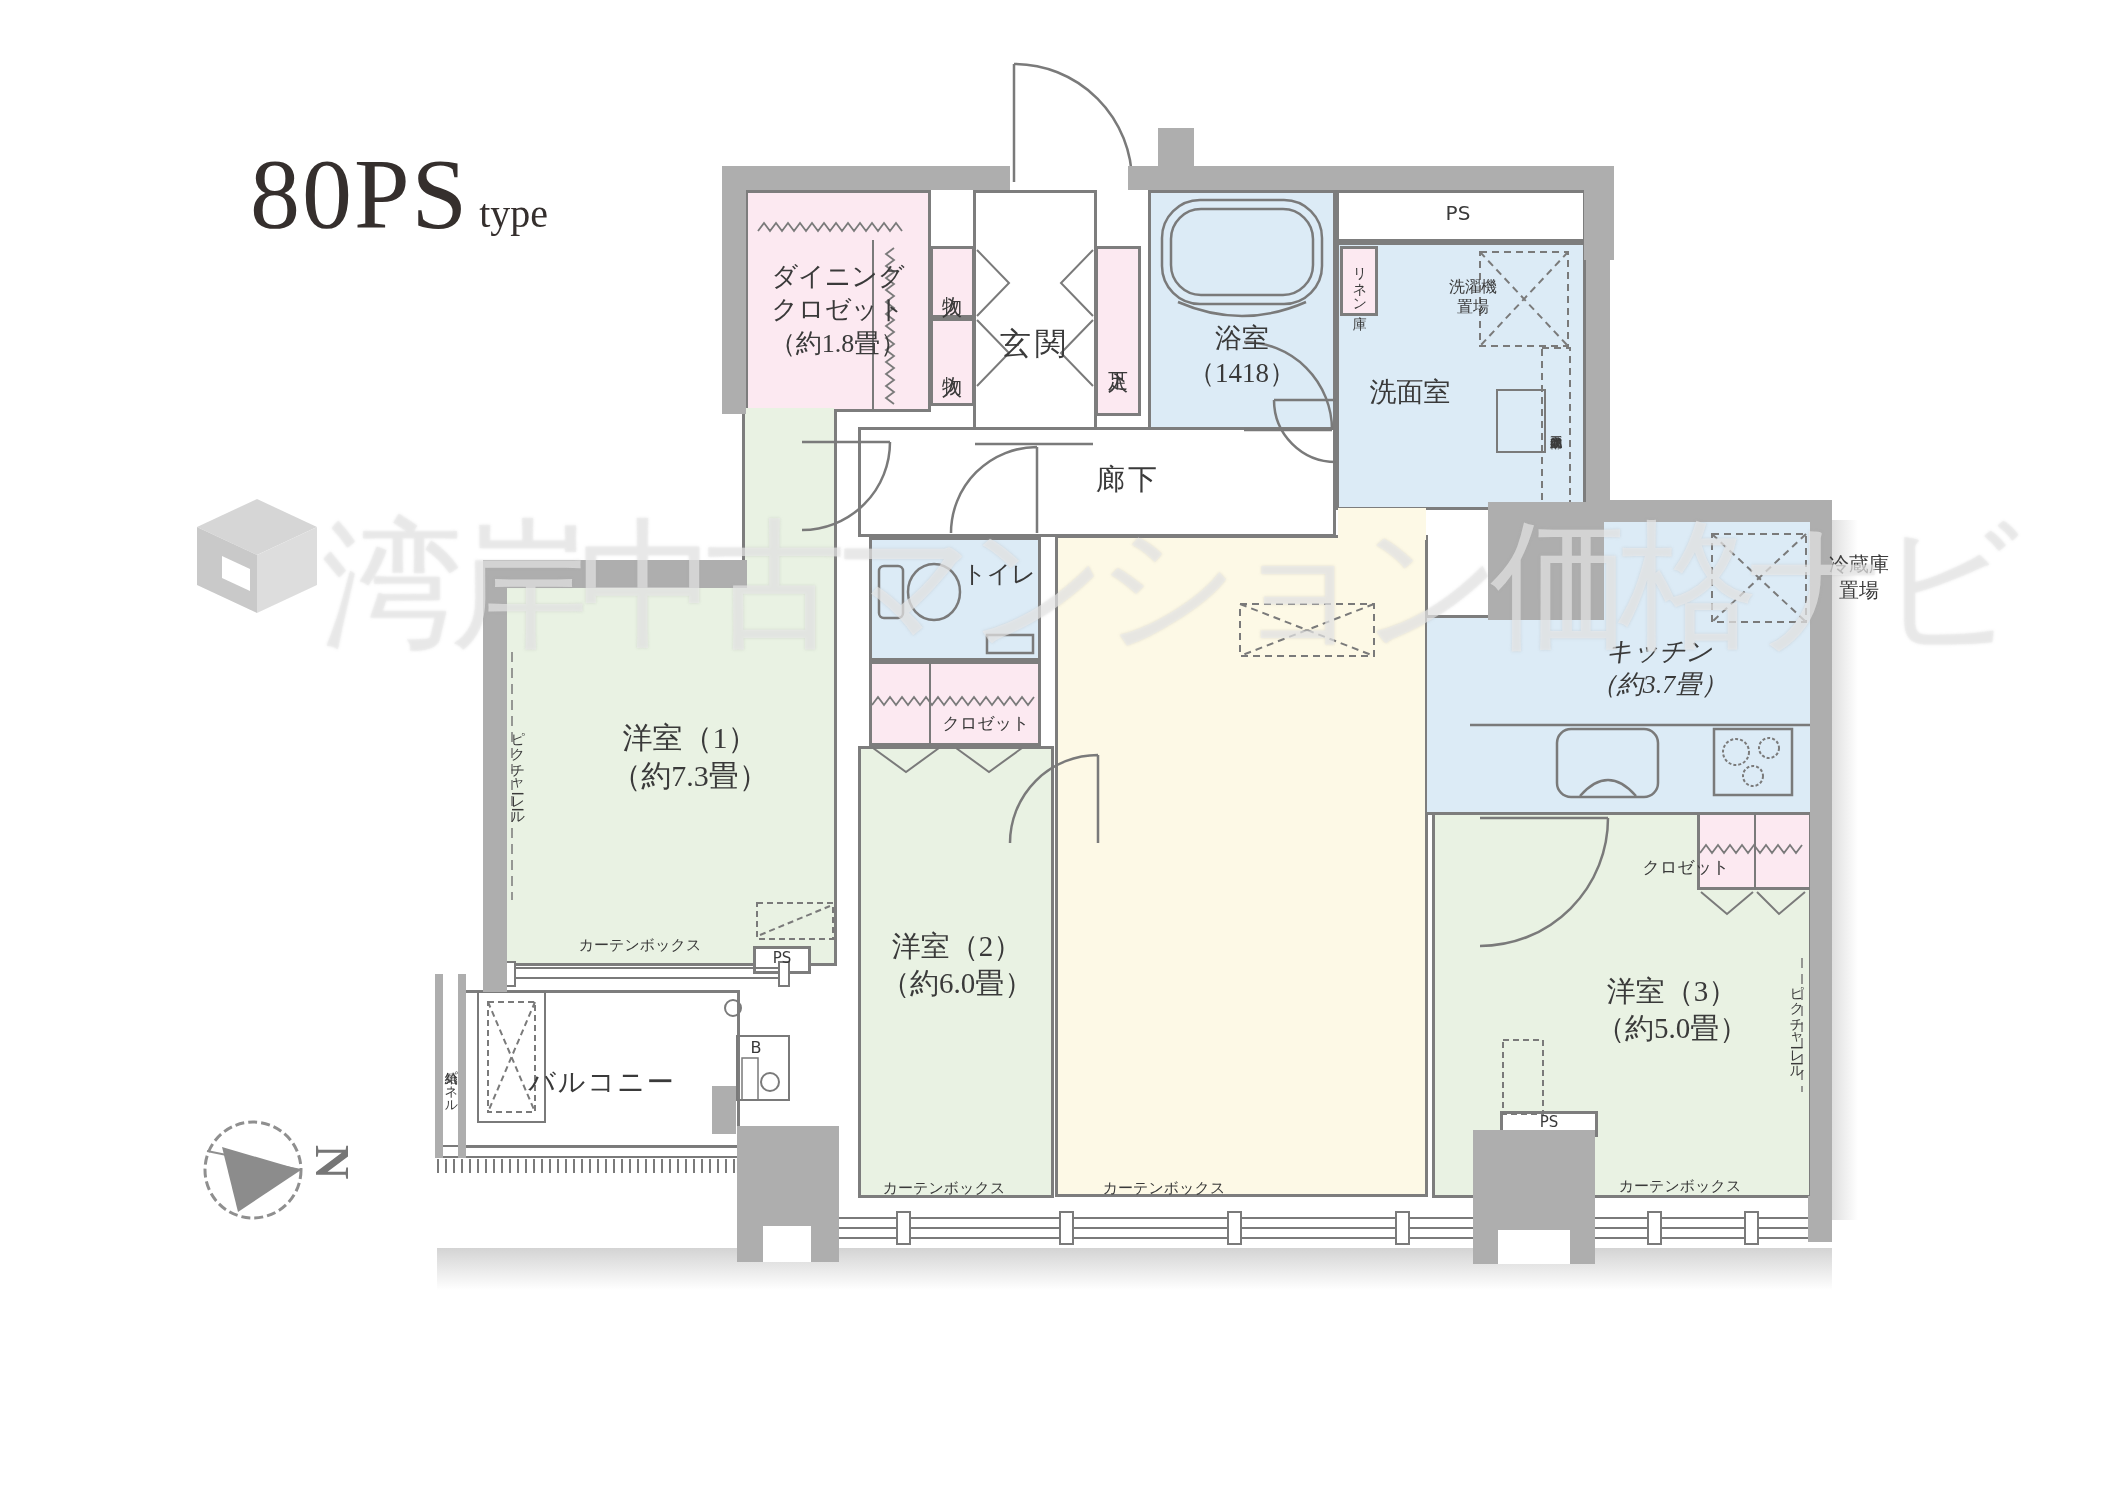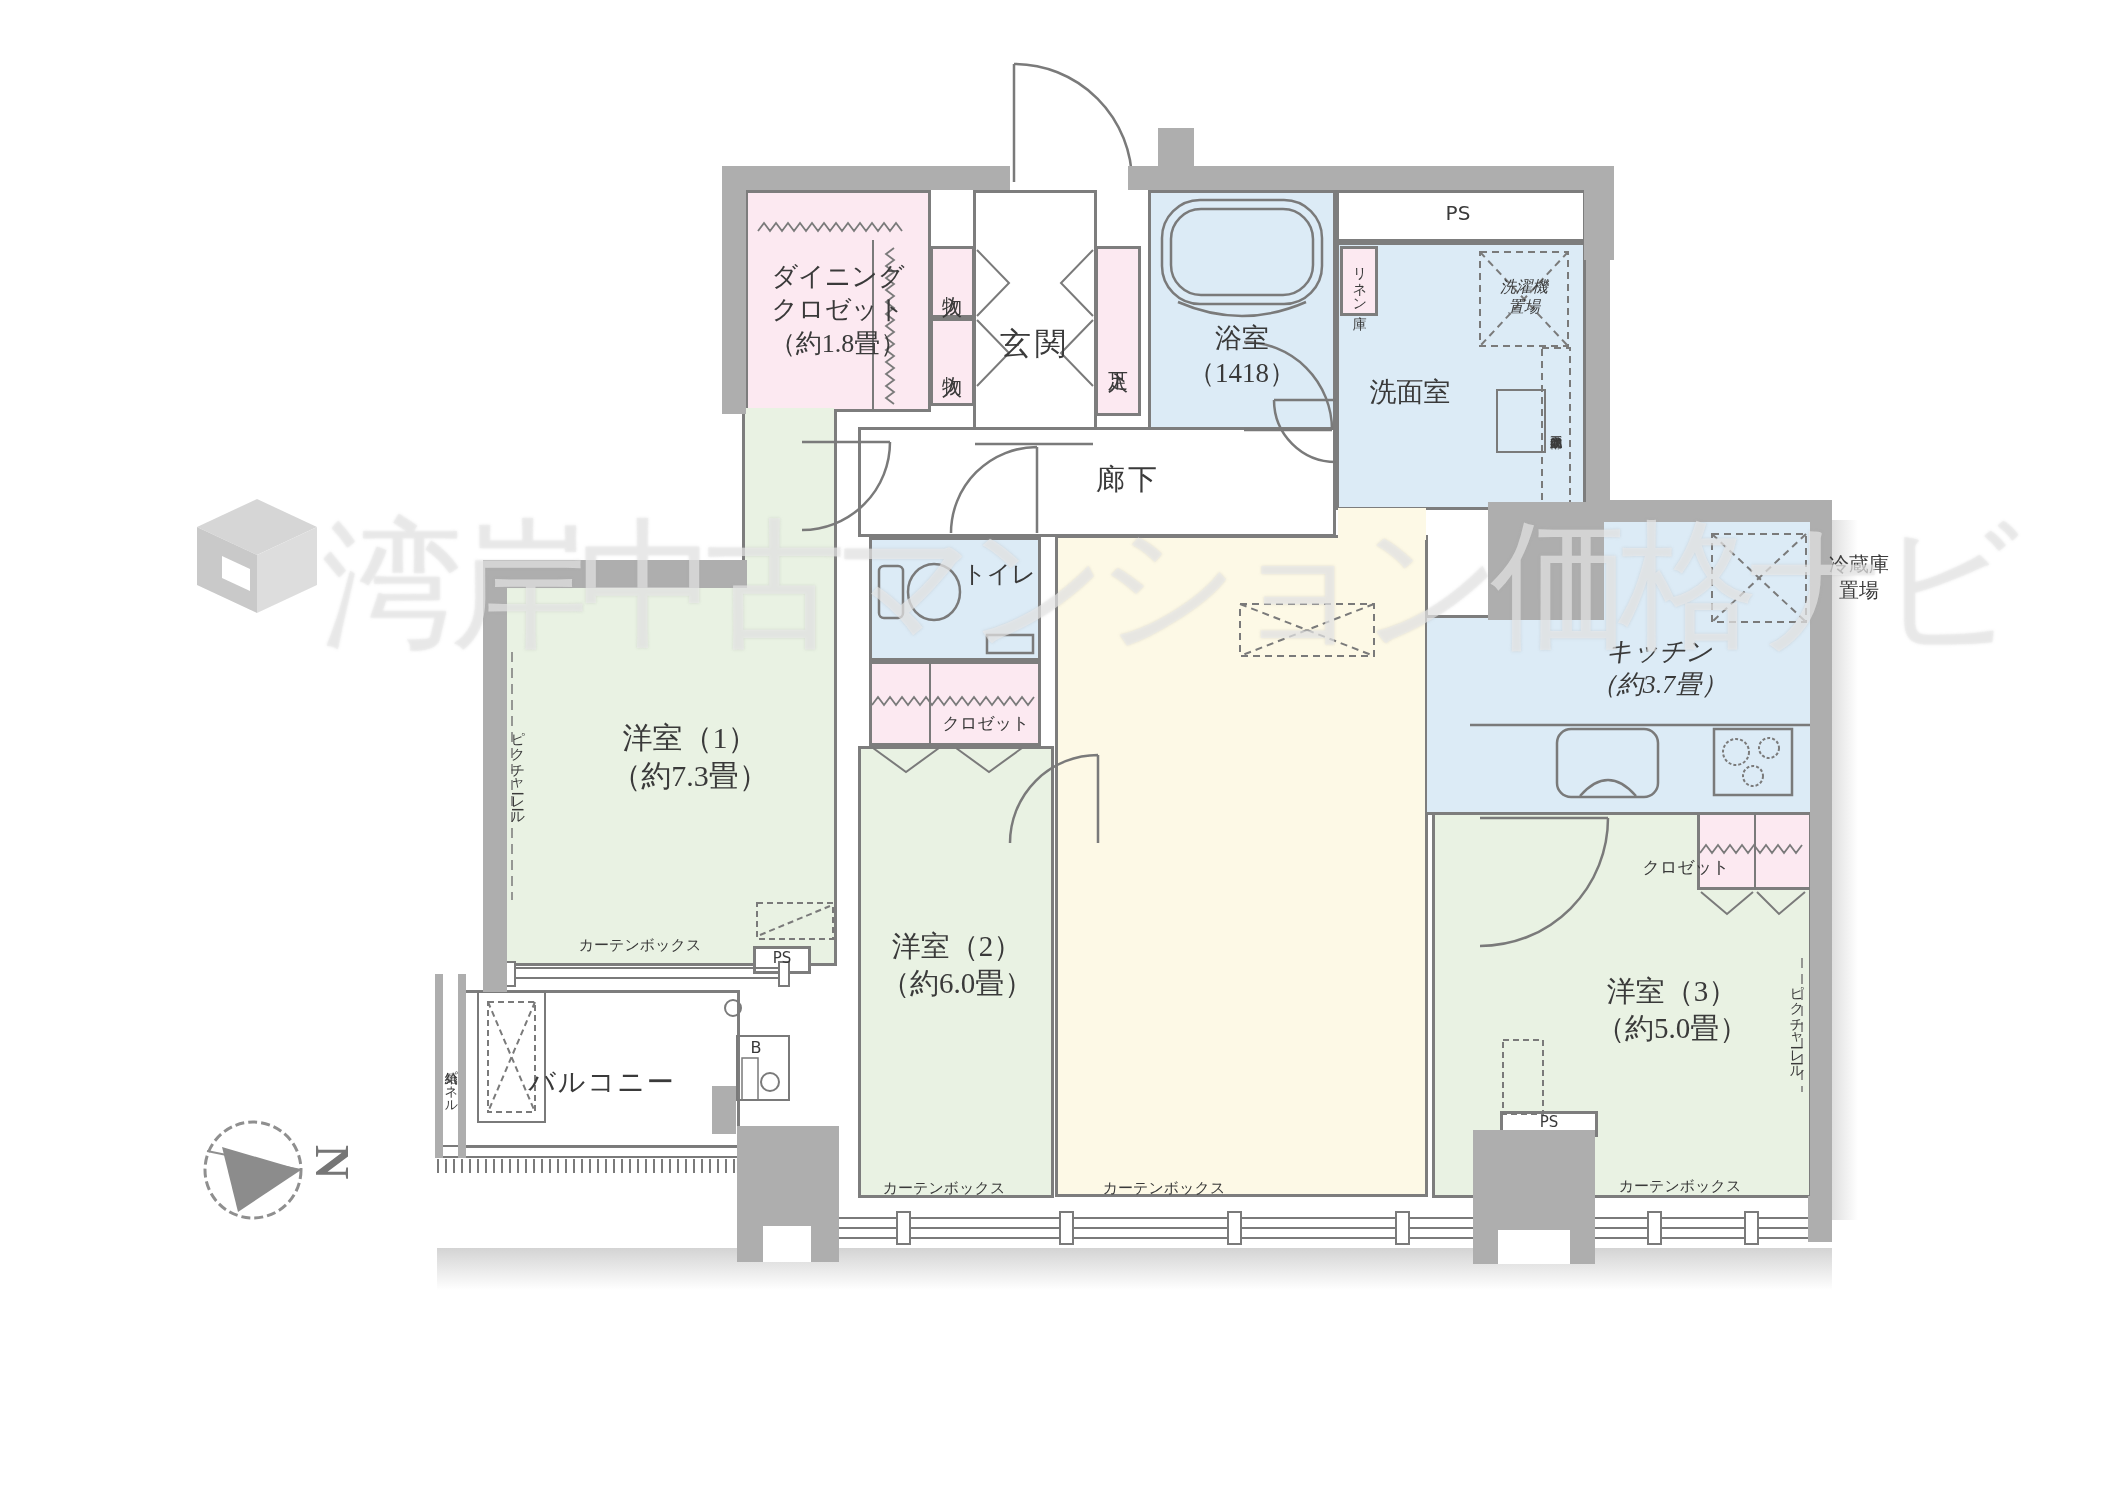--- a/index.html
+++ b/index.html
@@ -27,20 +27,23 @@
   .shadowb{position:absolute;z-index:3;background:linear-gradient(to bottom,rgba(110,110,110,0.30),rgba(110,110,110,0));}
   .shadowr{position:absolute;z-index:3;background:linear-gradient(to right,rgba(110,110,110,0.22),rgba(110,110,110,0));}
   #north{position:absolute;left:332px;top:1162px;transform:translate(-50%,-50%) rotate(90deg);
        font-size:48px;font-weight:bold;color:#767676;z-index:20;}
 </style>
 </head>
 <body>
 
 <div id="stage">
 
+  <div id="title">
+    <span class="big">80PS</span><span class="small">type</span>
+  </div>
 
   <div class="backer" style="left:504px;top:584px;width:333px;height:382px;"></div>
   <div class="backer" style="left:742px;top:405px;width:95px;height:188px;"></div>
   <div class="backer" style="left:1424px;top:615px;width:391px;height:200px;"></div>
   <div class="backer" style="left:1601px;top:518px;width:214px;height:106px;"></div>
 
   <div class="room pink" style="left:745px;top:190px;width:186px;height:222px;"></div>
   <div class="room pink" style="left:930px;top:246px;width:45px;height:72px;"></div>
   <div class="room pink" style="left:930px;top:318px;width:45px;height:88px;"></div>
   <div class="room white" style="left:973px;top:190px;width:124px;height:254px;"></div>
@@ -191,21 +194,21 @@
   <div class="lbl vlbl" style="left:952px;top:281px;font-size:20px;">物入</div>
   <div class="lbl vlbl" style="left:952px;top:361px;font-size:20px;">物入</div>
   <div class="lbl" style="left:1035px;top:312px;font-size:31px;letter-spacing:4px;margin-top:32px;">玄関</div>
   <div class="lbl vlbl" style="left:1118px;top:356px;font-size:20px;">下足入</div>
   <div class="lbl" style="left:1242px;top:356px;font-size:27px;">
     <span>浴室</span><br>
     <span>（1418）</span>
   </div>
   <div class="lbl vlbl" style="left:1359px;top:281px;font-size:14px;">リネン庫</div>
   <div class="lbl sans" style="left:1458px;top:214px;font-size:20px;">PS</div>
-  <div class="lbl" style="left:1524px;top:297px;font-size:16px;font-style:italic;">
+  <div class="lbl" style="left:1473px;top:297px;font-size:16px;">
     <span>洗濯機</span><br>
     <span>置場</span>
   </div>
   <div class="lbl" style="left:1410px;top:392px;font-size:27px;">洗面室</div>
   <div class="lbl vlbl" style="left:1556px;top:427px;font-size:12px;">上部三面鏡収納</div>
   <div class="lbl" style="left:1128px;top:480px;font-size:29px;letter-spacing:3px;">廊下</div>
   <div class="lbl" style="left:999px;top:574px;font-size:24px;">トイレ</div>
   <div class="lbl" style="left:986px;top:724px;font-size:17px;">クロゼット</div>
   <div class="lbl" style="left:690px;top:757px;font-size:30px;">
     <span>洋室（1）</span><br>

